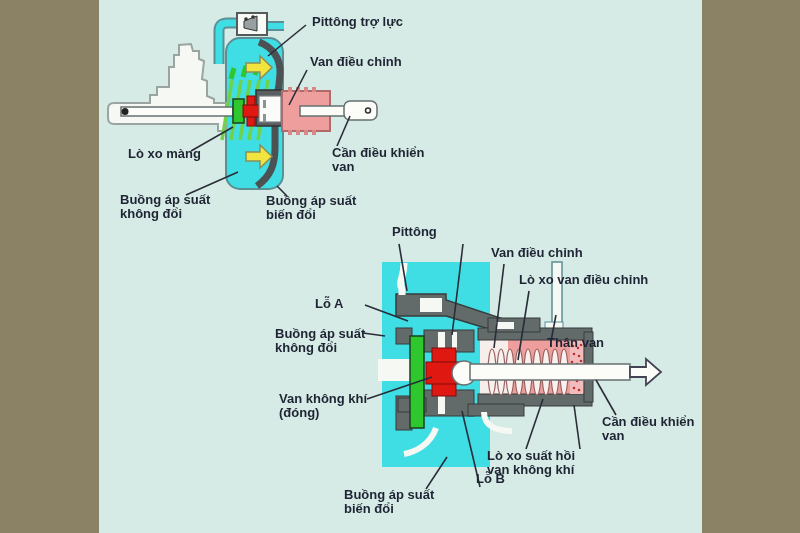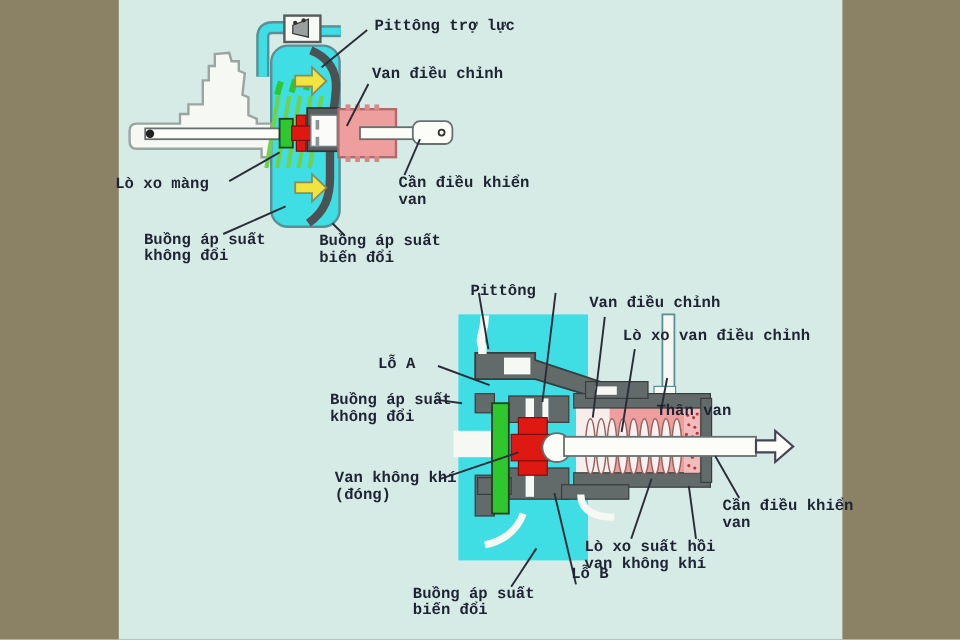--- a/index.html
+++ b/index.html
@@ -1,19 +1,19 @@
 <!DOCTYPE html>
 <html><head>
 <meta charset="utf-8">
 <style>
   html,body{margin:0;padding:0;}
   #stage{
     position:relative;width:800px;height:533px;overflow:hidden;
     background:#8b8164;
-    font-family:Liberation Mono, monospace;
+    font-family:Liberation Sans, sans-serif;
   }
   #canvas{
     position:absolute;left:99px;top:0;width:603px;height:533px;
     background:#d7ebe6;
   }
   svg{position:absolute;left:0;top:0;}
   .lbl{
     position:absolute;
     white-space:pre-line;
     font-size:13px;font-weight:700;line-height:1.1;
@@ -198,29 +198,29 @@
         <line x1="526" y1="449" x2="543" y2="399"></line>
         <line x1="580" y1="449" x2="574" y2="405"></line>
         <line x1="480" y1="487" x2="462" y2="411"></line>
         <line x1="426" y1="489" x2="447" y2="457"></line>
       </g>
     </g>
   </svg>
 
   <div class="lbl" style="left:312px;top:15px;">Pittông trợ lực</div>
   <div class="lbl" style="left:310px;top:55px;">Van điều chỉnh</div>
-  <div class="lbl" style="left:96px;top:147px;text-align:right;">Lò xo màng</div>
+  <div class="lbl" style="left:128px;top:147px;text-align:right;">Lò xo màng</div>
   <div class="lbl" style="left:332px;top:146px;">Cần điều khiển
 van</div>
   <div class="lbl" style="left:120px;top:193px;">Buồng áp suất
 không đổi</div>
   <div class="lbl" style="left:266px;top:194px;">Buồng áp suất
 biến đổi</div>
 
-  <div class="lbl" style="left:392px;top:236px;">Pittông</div>
+  <div class="lbl" style="left:392px;top:225px;">Pittông</div>
   <div class="lbl" style="left:491px;top:246px;">Van điều chỉnh</div>
   <div class="lbl" style="left:519px;top:273px;">Lò xo van điều chỉnh</div>
   <div class="lbl" style="left:547px;top:296px;margin-top:40px;">Thân van</div>
   <div class="lbl" style="left:315px;top:297px;">Lỗ A</div>
   <div class="lbl" style="left:275px;top:327px;">Buồng áp suất
 không đổi</div>
   <div class="lbl" style="left:279px;top:392px;">Van không khí
 (đóng)</div>
   <div class="lbl" style="left:602px;top:415px;">Cần điều khiển
 van</div>

